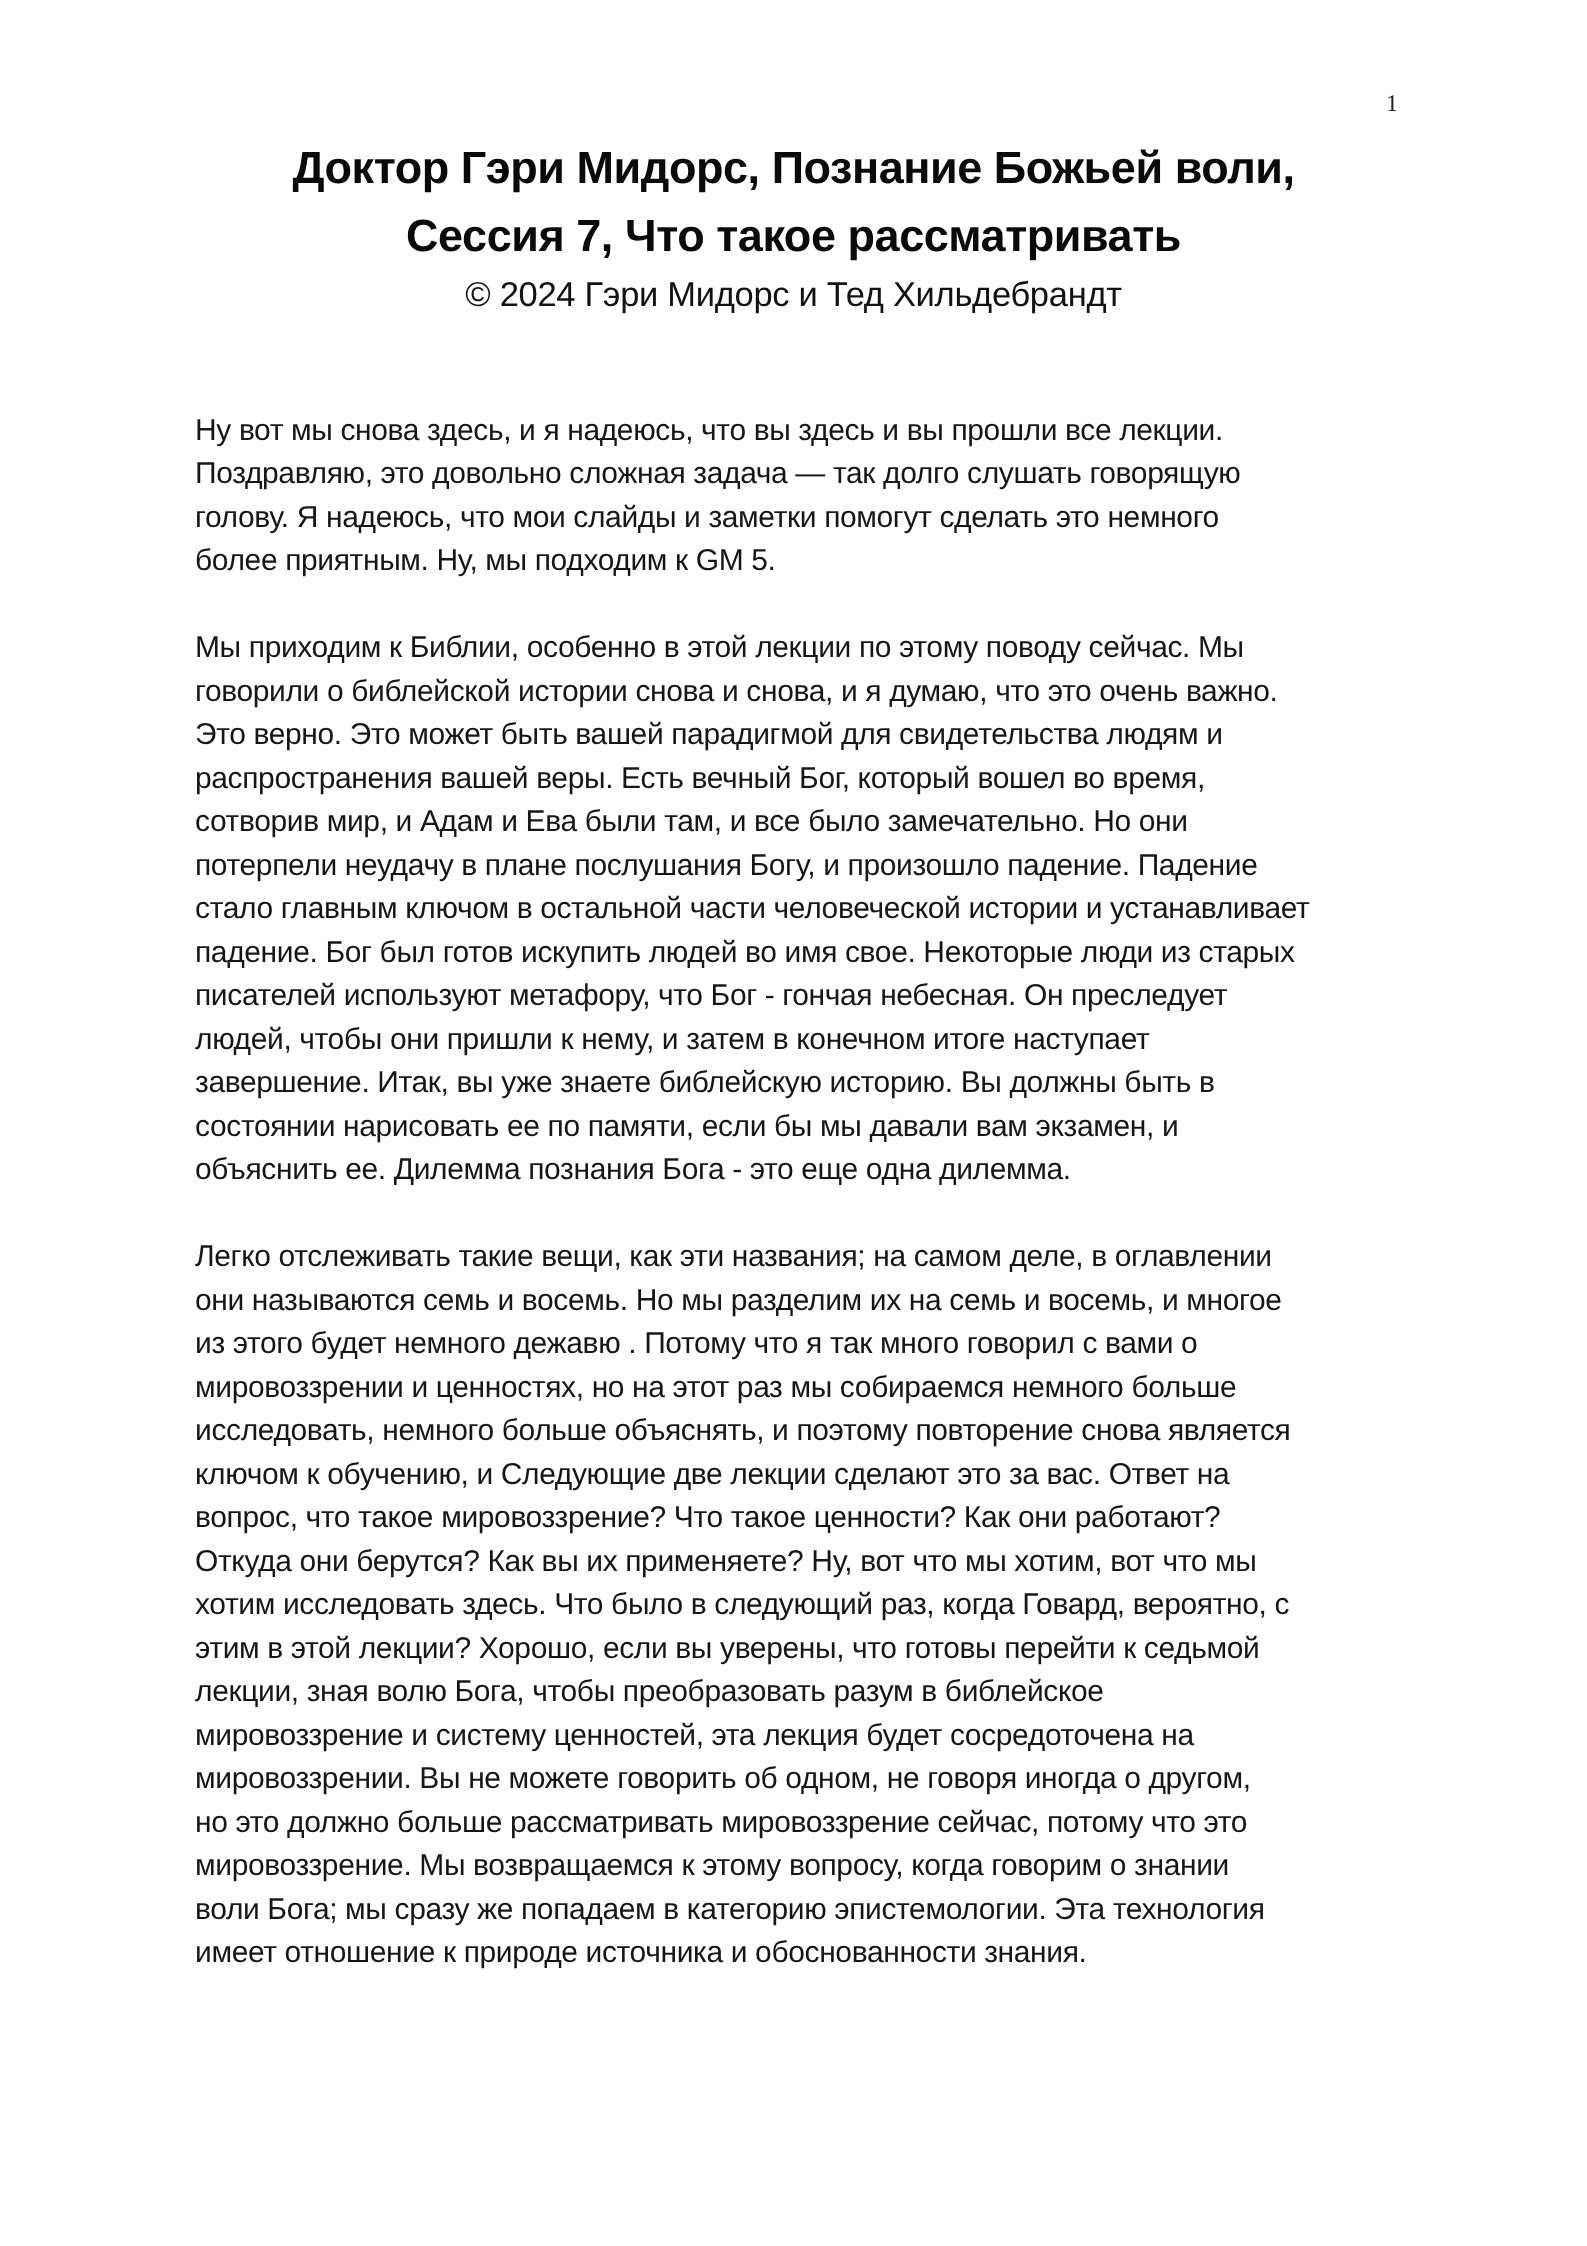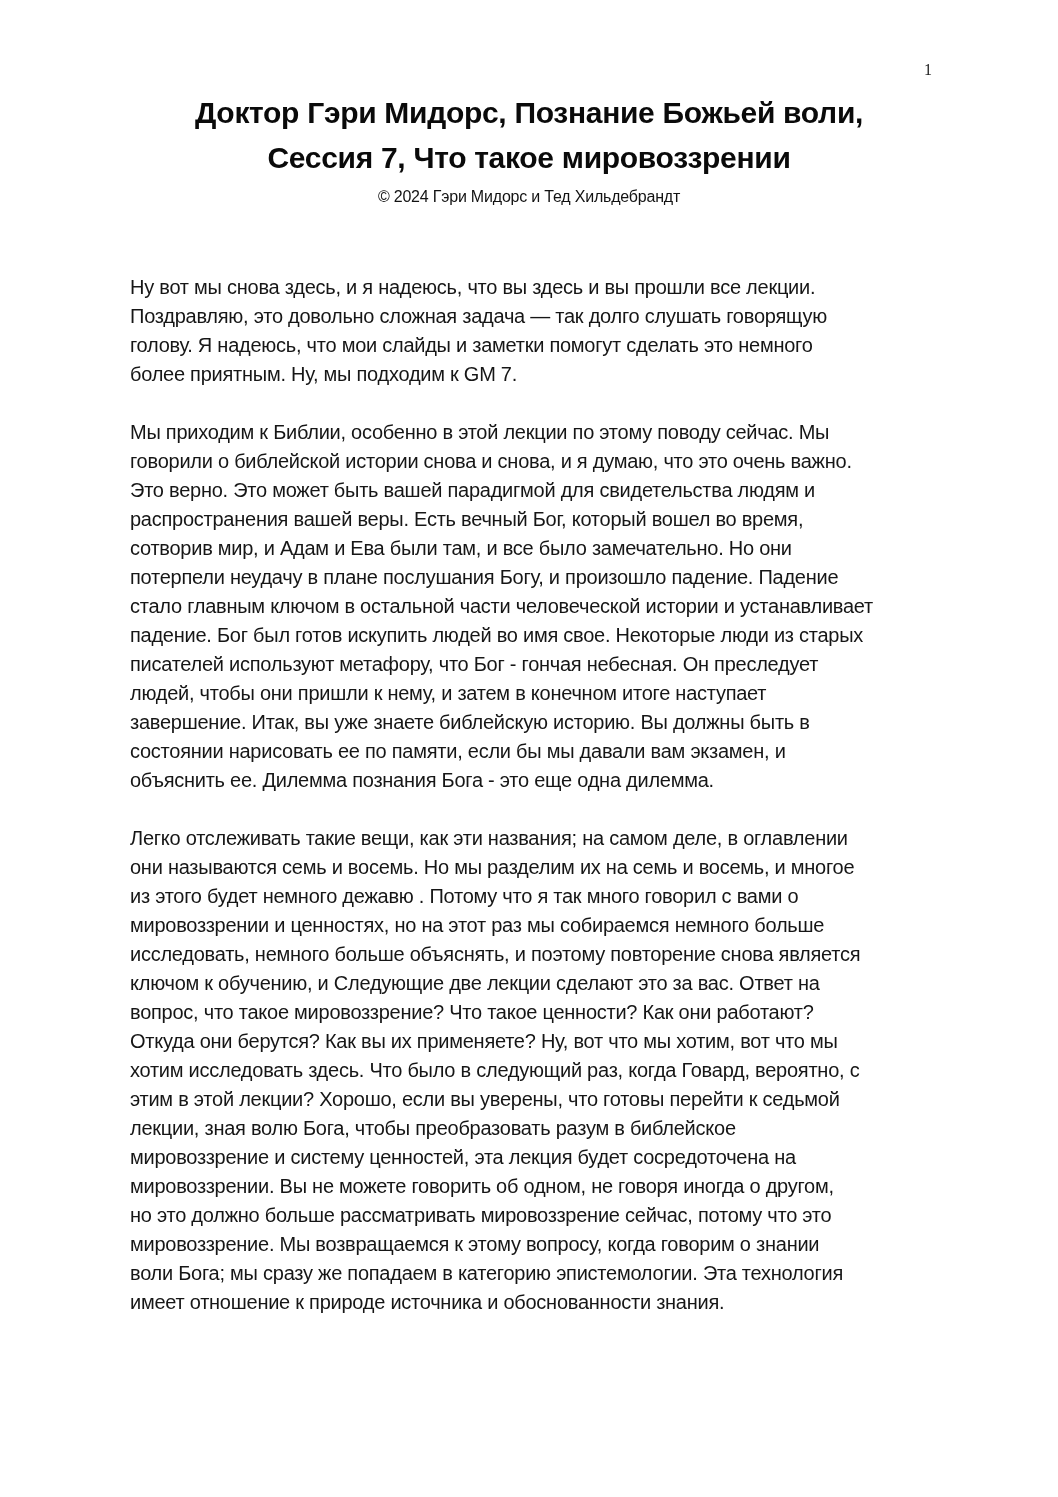--- a/index.html
+++ b/index.html
@@ -34,21 +34,21 @@
   .doc-title {
     margin: 0;
     font-size: 30px;
     line-height: 45px;
     font-weight: bold;
     color: #0a0a0a;
     letter-spacing: -0.3px;
   }
   .doc-copyright {
     margin-top: 3px;
-    font-size: 16px;
+    font-size: 23px;
     line-height: 27px;
     color: #121212;
     letter-spacing: -0.2px;
   }
   .doc-body {
     margin: 63px 120px 0 130px;
   }
   .doc-paragraph {
     margin: 0 0 29px 0;
     font-size: 20px;
@@ -61,30 +61,30 @@
 </head>
 <body>
 
 <div class="page">
 
   <div class="page-number">1</div>
 
   <div class="doc-header">
     <h1 class="doc-title">
       <div>Доктор Гэри Мидорс, Познание Божьей воли,</div>
-      <div>Сессия 7, Что такое мировоззрении</div>
+      <div>Сессия 7, Что такое рассматривать</div>
     </h1>
     <div class="doc-copyright">© 2024 Гэри Мидорс и Тед Хильдебрандт</div>
   </div>
 
   <div class="doc-body">
     <p class="doc-paragraph">Ну вот мы снова здесь, и я надеюсь, что вы здесь и вы прошли все лекции.
 Поздравляю, это довольно сложная задача — так долго слушать говорящую
 голову. Я надеюсь, что мои слайды и заметки помогут сделать это немного
-более приятным. Ну, мы подходим к GM 7.</p>
+более приятным. Ну, мы подходим к GM 5.</p>
     <p class="doc-paragraph">Мы приходим к Библии, особенно в этой лекции по этому поводу сейчас. Мы
 говорили о библейской истории снова и снова, и я думаю, что это очень важно.
 Это верно. Это может быть вашей парадигмой для свидетельства людям и
 распространения вашей веры. Есть вечный Бог, который вошел во время,
 сотворив мир, и Адам и Ева были там, и все было замечательно. Но они
 потерпели неудачу в плане послушания Богу, и произошло падение. Падение
 стало главным ключом в остальной части человеческой истории и устанавливает
 падение. Бог был готов искупить людей во имя свое. Некоторые люди из старых
 писателей используют метафору, что Бог - гончая небесная. Он преследует
 людей, чтобы они пришли к нему, и затем в конечном итоге наступает

